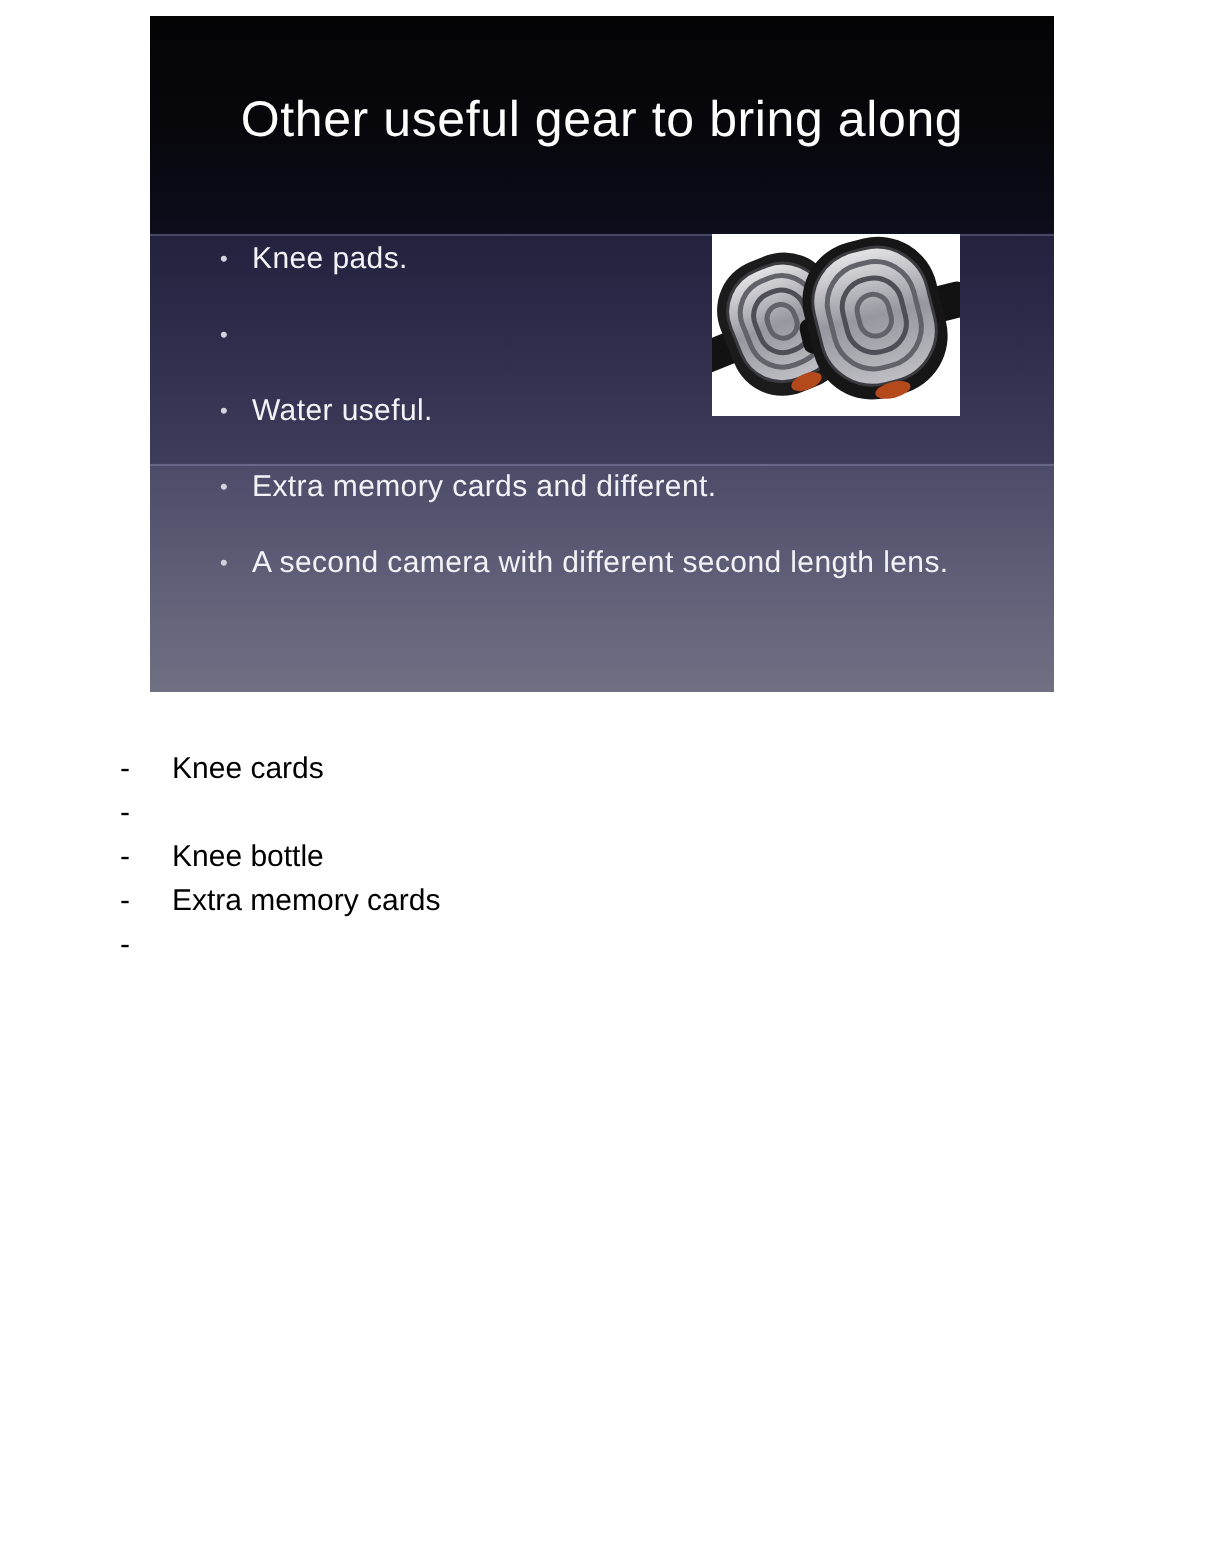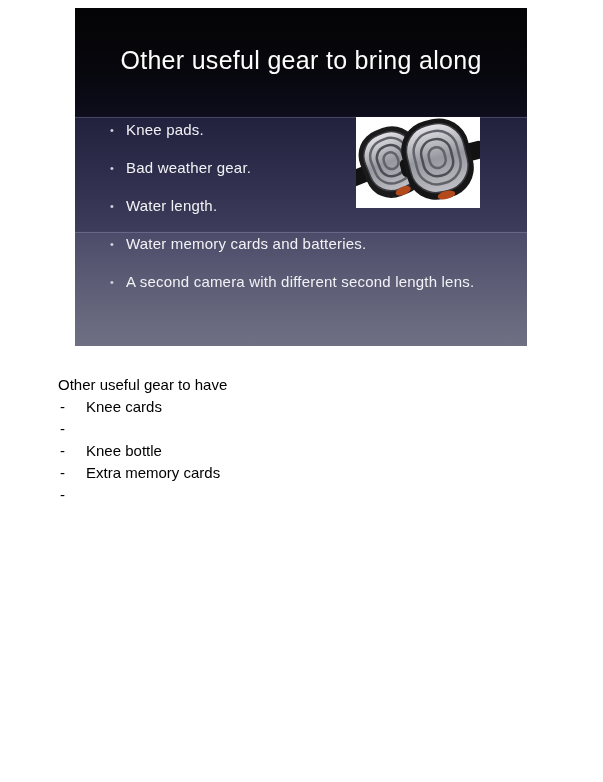--- a/index.html
+++ b/index.html
@@ -108,29 +108,28 @@
 
   <div class="slide-title">Other useful gear to bring along</div>
 
   <ul class="bullet-list">
     <li class="bullet-item">
       <span class="bullet-dot">•</span>
       <span>Knee pads.</span>
     </li>
     <li class="bullet-item">
       <span class="bullet-dot">•</span>
-      <span>Bad weather gear.</span>
     </li>
     <li class="bullet-item">
       <span class="bullet-dot">•</span>
-      <span>Water length.</span>
+      <span>Water useful.</span>
     </li>
     <li class="bullet-item">
       <span class="bullet-dot">•</span>
-      <span>Water memory cards and batteries.</span>
+      <span>Extra memory cards and different.</span>
     </li>
     <li class="bullet-item">
       <span class="bullet-dot">•</span>
       <span>A second camera with different second length lens.</span>
     </li>
   </ul>
 
   <div class="gear-photo">
     <svg width="124" height="91" viewBox="0 0 124 91" xmlns="http://www.w3.org/2000/svg">
       <defs>
@@ -159,21 +158,20 @@
         <rect x="60" y="14" width="44" height="53" rx="20" fill="none" stroke="#62626b" stroke-width="2.5"></rect>
         <rect x="67" y="22" width="30" height="37" rx="14" fill="none" stroke="#4e4e57" stroke-width="2.5"></rect>
         <rect x="74" y="30" width="16" height="21" rx="8" fill="none" stroke="#62626b" stroke-width="2.5"></rect>
         <ellipse cx="82" cy="79" rx="9" ry="4" fill="#b4491c"></ellipse>
       </g>
     </svg>
   </div>
 </div>
 
 <div class="notes">
-  <div class="notes-heading">Other useful gear to have</div>
   <div class="note-item">
     <span class="note-dash">-</span>
     <span>Knee cards</span>
   </div>
   <div class="note-item">
     <span class="note-dash">-</span>
   </div>
   <div class="note-item">
     <span class="note-dash">-</span>
     <span>Knee bottle</span>

